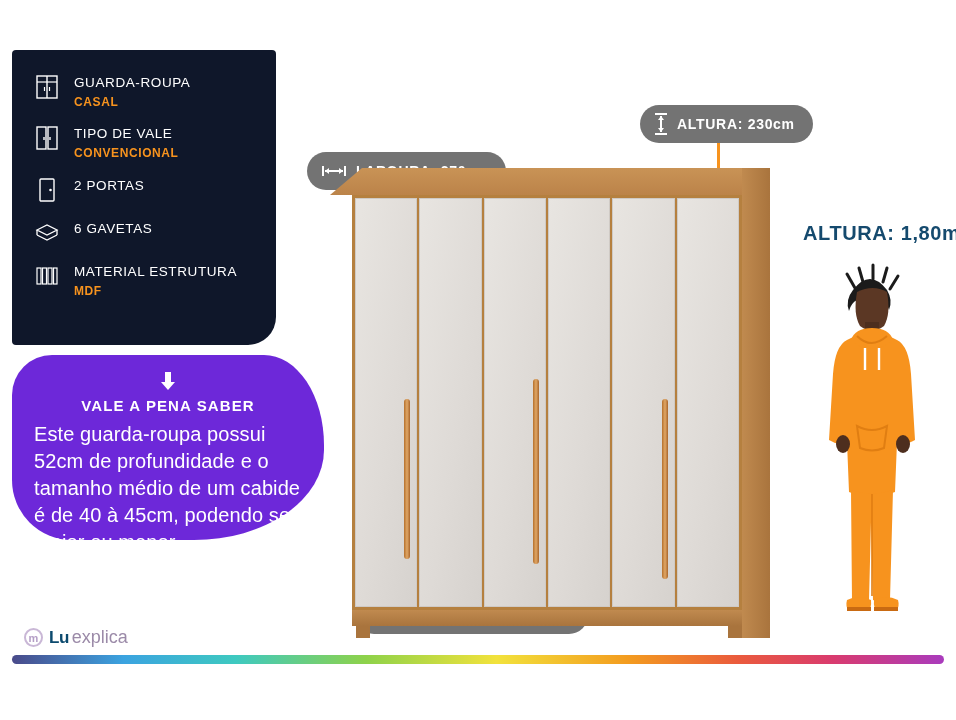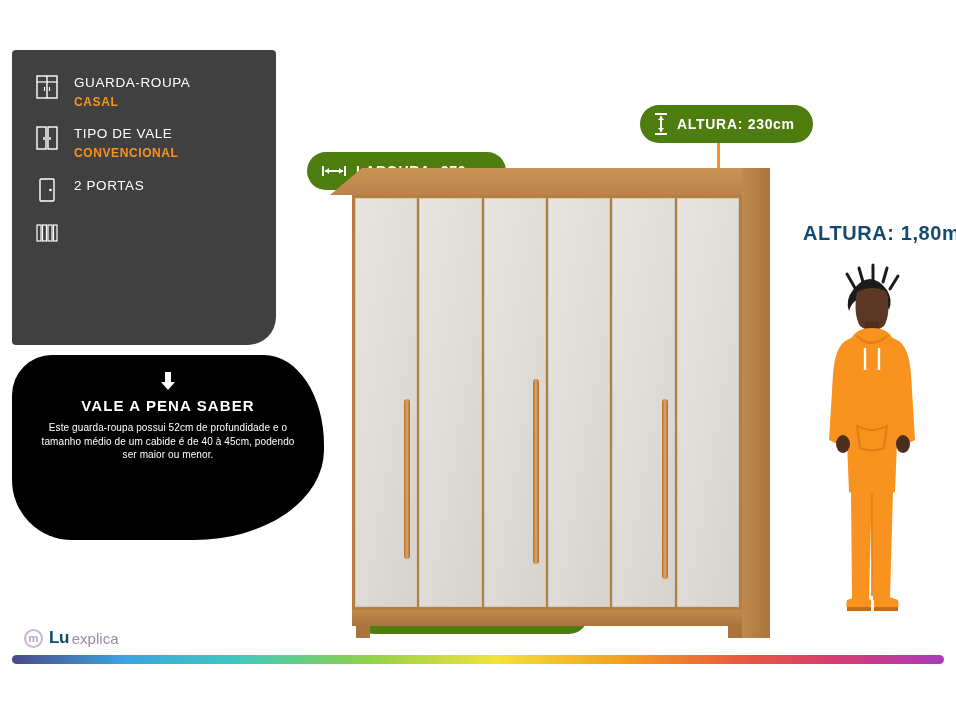--- a/index.html
+++ b/index.html
@@ -13,21 +13,21 @@
     position: relative;
     width: 956px; height: 720px;
     background: #ffffff;
   }
 
   
   .spec-panel {
     position: absolute;
     left: 12px; top: 50px;
     width: 264px; height: 295px;
-    background: #404040;
+    background: #0f172a;
     border-radius: 4px 4px 28px 4px;
     padding: 22px 18px 10px 22px;
   }
   .spec-row {
     display: flex;
     align-items: flex-start;
     margin-bottom: 13px;
   }
   .spec-ico {
     width: 26px; height: 30px;
@@ -49,50 +49,49 @@
     font-weight: bold;
     letter-spacing: 0.6px;
     line-height: 1.3;
   }
 
   
   .know-blob {
     position: absolute;
     left: 12px; top: 355px;
     width: 312px; height: 185px;
-    background: #000000;
+    background: #6d28d9;
     border-radius: 40px 60px 130px 60px / 40px 90px 90px 60px;
     padding: 12px 22px 10px 22px;
   }
   .know-arrow {
     width: 100%;
     text-align: center;
     margin-top: 4px;
     margin-bottom: 2px;
   }
   .know-head {
     color: #ffffff;
     font-size: 15px;
     font-weight: bold;
     letter-spacing: 1.1px;
     text-align: center;
     margin-bottom: 7px;
   }
   .know-body {
     color: #ffffff;
-    font-size: 10px;
+    font-size: 20px;
     line-height: 1.35;
     letter-spacing: 0.1px;
-    text-align: center;
   }
 
   
   .pill {
     position: absolute;
-    background: #4d7c0f;
+    background: #737373;
     color: #ffffff;
     border-radius: 22px;
     height: 38px;
     display: flex;
     align-items: center;
     padding: 0 18px 0 14px;
     font-size: 14px;
     font-weight: bold;
     letter-spacing: 0.7px;
     white-space: nowrap;
@@ -202,21 +201,21 @@
     width: 19px; height: 19px;
     border-radius: 50%;
     border: 2px solid #c9b7d6;
     color: #b49ec6;
     font-size: 11px;
     display: flex; align-items: center; justify-content: center;
     margin-right: 6px;
     font-weight: bold;
   }
   .logo-lu { color: #0c4a6e; font-size: 17px; font-weight: bold; letter-spacing: -0.5px; }
-  .logo-explica { color: #9b8aa8; font-size: 15px; margin-left: 3px; }
+  .logo-explica { color: #9b8aa8; font-size: 18px; margin-left: 3px; }
 </style>
 </head>
 <body>
 
 <div id="stage">
 
   <div class="spec-panel">
 
     <div class="spec-row">
       <span class="spec-ico">
@@ -255,29 +254,46 @@
         <svg width="18" height="24" viewBox="0 0 18 24">
             <rect x="2" y="1" width="14" height="22" rx="1" fill="none" stroke="#ffffff" stroke-width="1.4"></rect>
             <circle cx="12.5" cy="12" r="1.3" fill="#ffffff"></circle>
           </svg>
       </span>
       <span class="spec-txt">
         <span class="spec-title">2  PORTAS</span>
       </span>
     </div>
 
+    <div class="spec-row">
+      <span class="spec-ico">
+        <svg width="24" height="22" viewBox="0 0 24 22">
+            <path d="M2 8 L12 3 L22 8 L12 13 Z" fill="none" stroke="#ffffff" stroke-width="1.3"></path>
+            <path d="M2 13 L12 18 L22 13" fill="none" stroke="#ffffff" stroke-width="1.3"></path>
+            <line x1="2" y1="8" x2="2" y2="13" stroke="#ffffff" stroke-width="1.3"></line>
+            <line x1="22" y1="8" x2="22" y2="13" stroke="#ffffff" stroke-width="1.3"></line>
+          </svg>
+      </span>
+      <span class="spec-txt">
+        <span class="spec-title">6 GAVETAS</span>
+      </span>
+    </div>
 
     <div class="spec-row">
       <span class="spec-ico">
         <svg width="24" height="24" viewBox="0 0 24 24">
             <rect x="2" y="4" width="4" height="16" fill="none" stroke="#ffffff" stroke-width="1.2"></rect>
             <rect x="7.5" y="4" width="4" height="16" fill="none" stroke="#ffffff" stroke-width="1.2"></rect>
             <rect x="13" y="4" width="4" height="16" fill="none" stroke="#ffffff" stroke-width="1.2"></rect>
             <rect x="18.5" y="4" width="3.5" height="16" fill="none" stroke="#ffffff" stroke-width="1.2"></rect>
           </svg>
+      </span>
+      <span class="spec-txt">
+        <span class="spec-title">MATERIAL ESTRUTURA</span><br>
+        <span class="spec-sub">MDF</span>
       </span>
     </div>
   </div>
 
   <div class="know-blob">
     <div class="know-arrow">
       <svg width="18" height="20" viewBox="0 0 18 20">
           <path d="M6 1 h6 v10 h4 L9 19 L2 11 h4 Z" fill="#ffffff"></path>
         </svg>
     </div>

